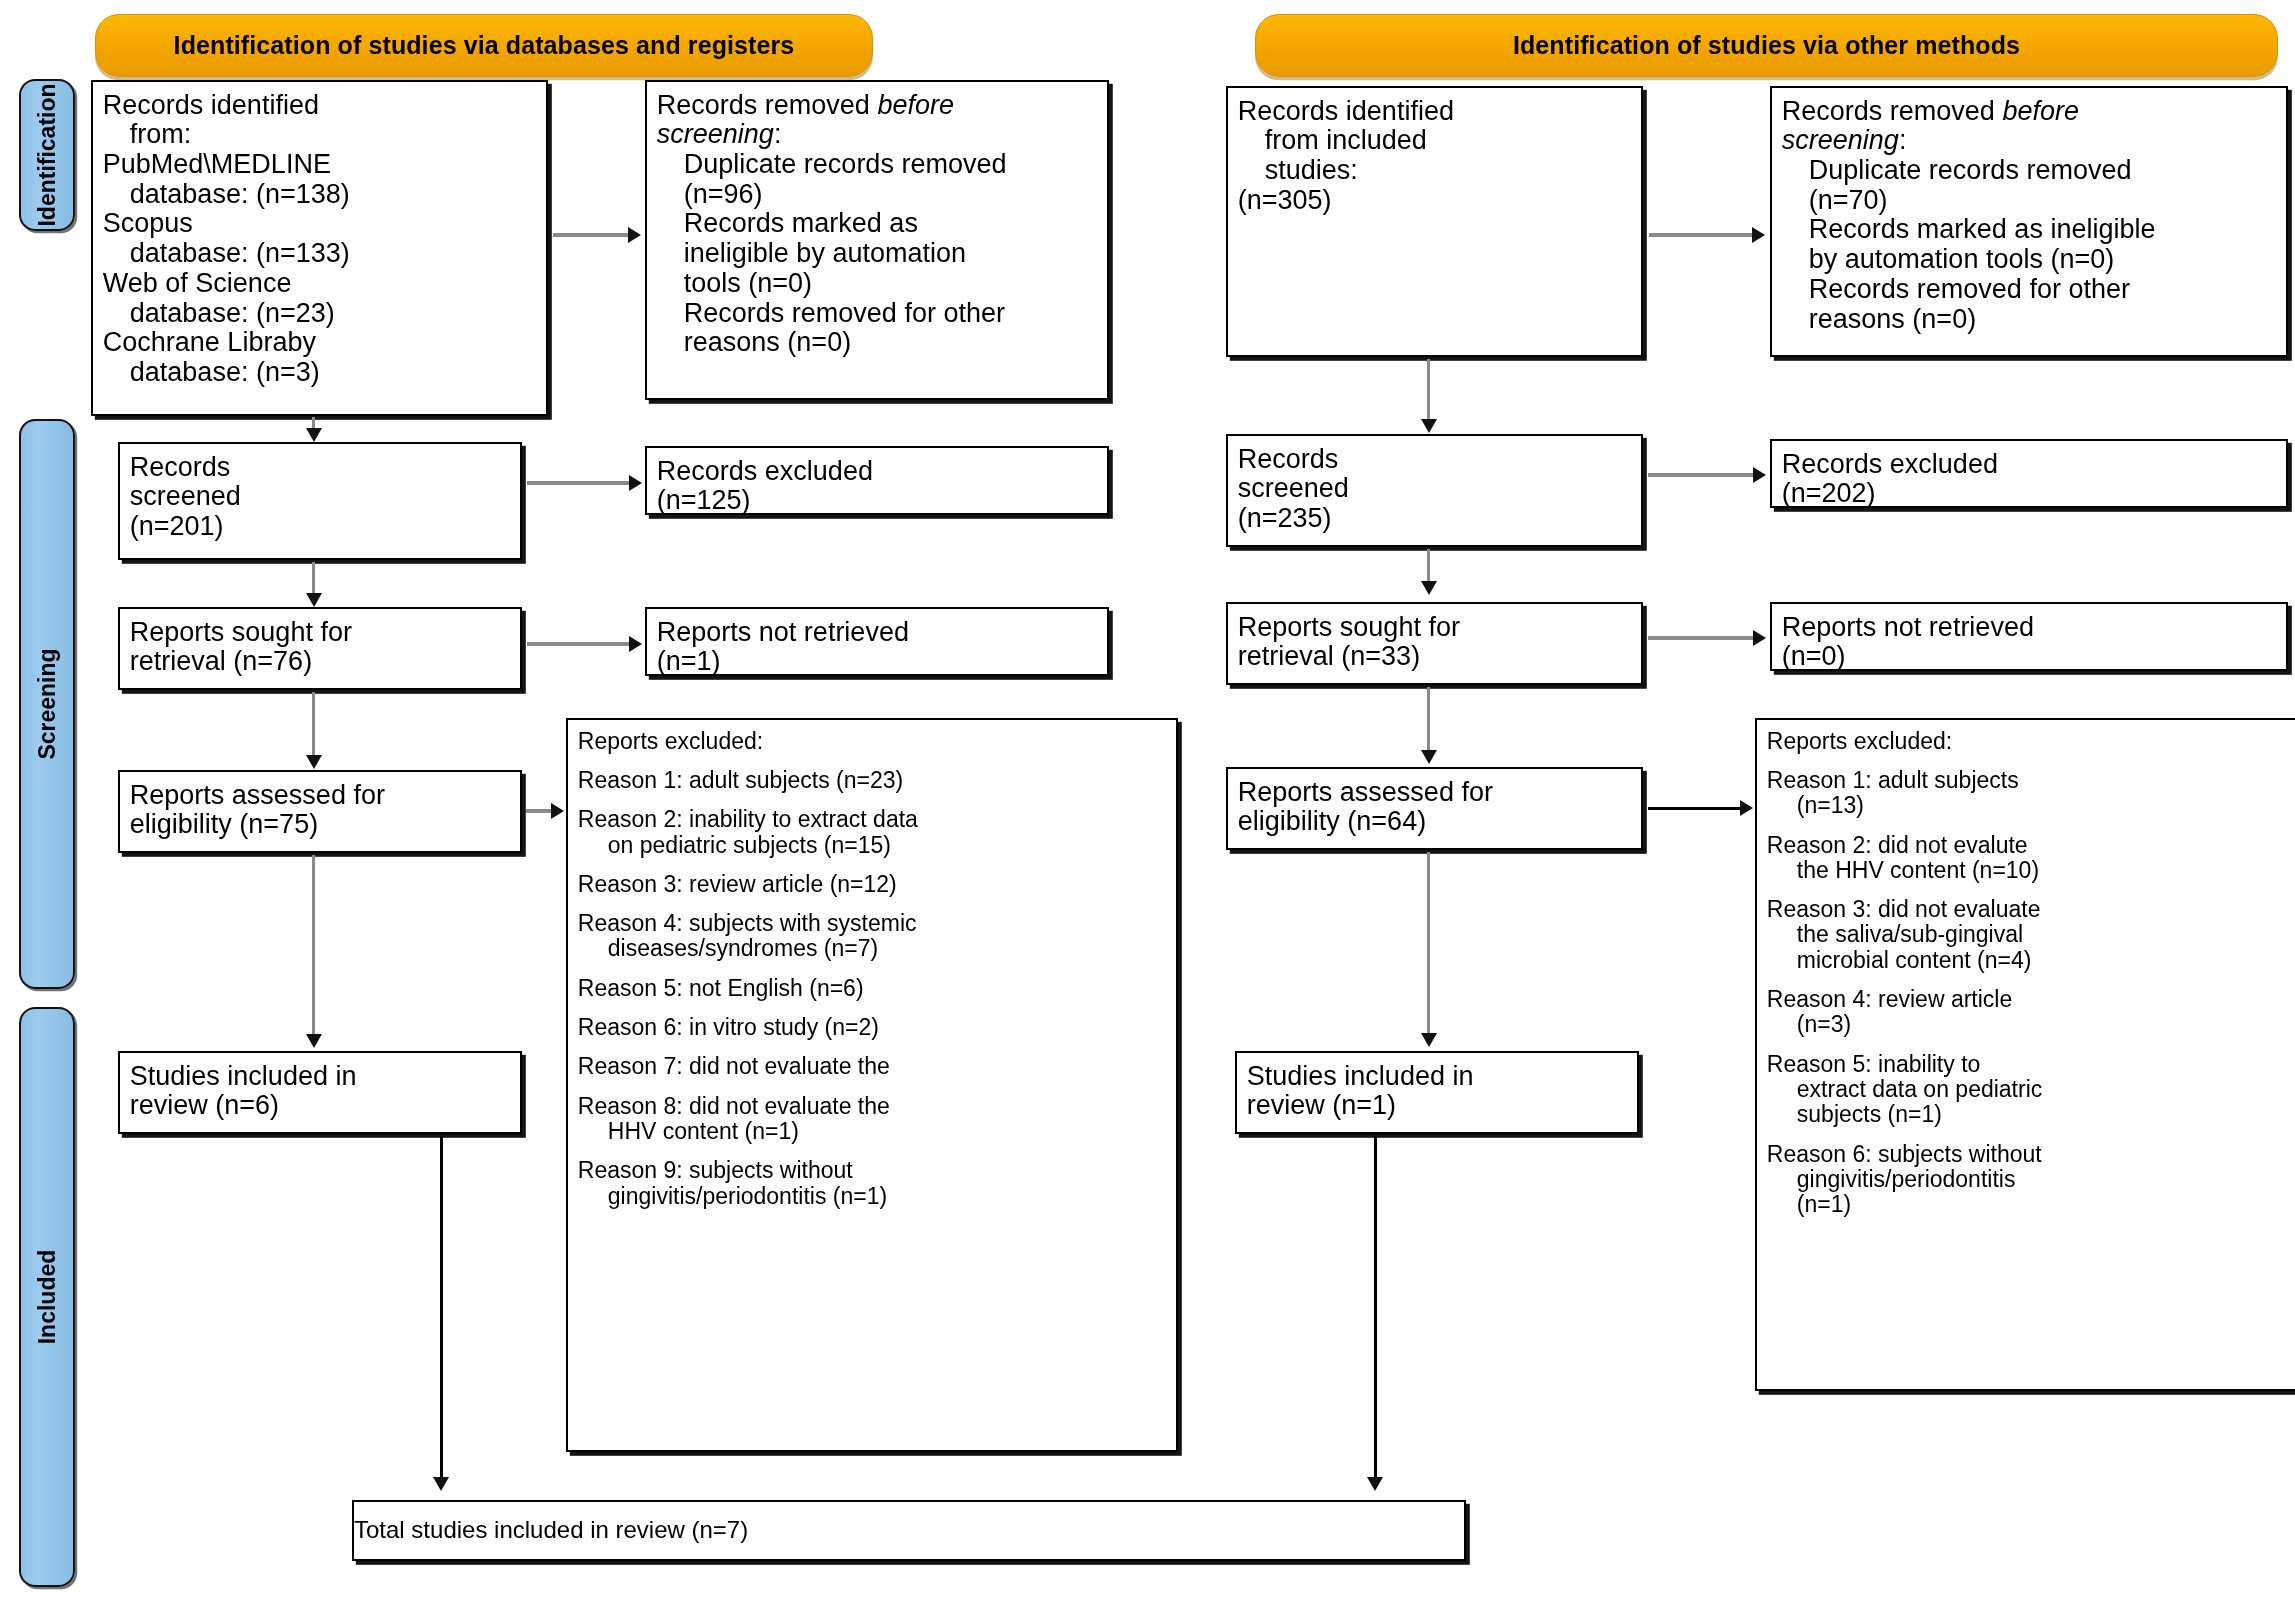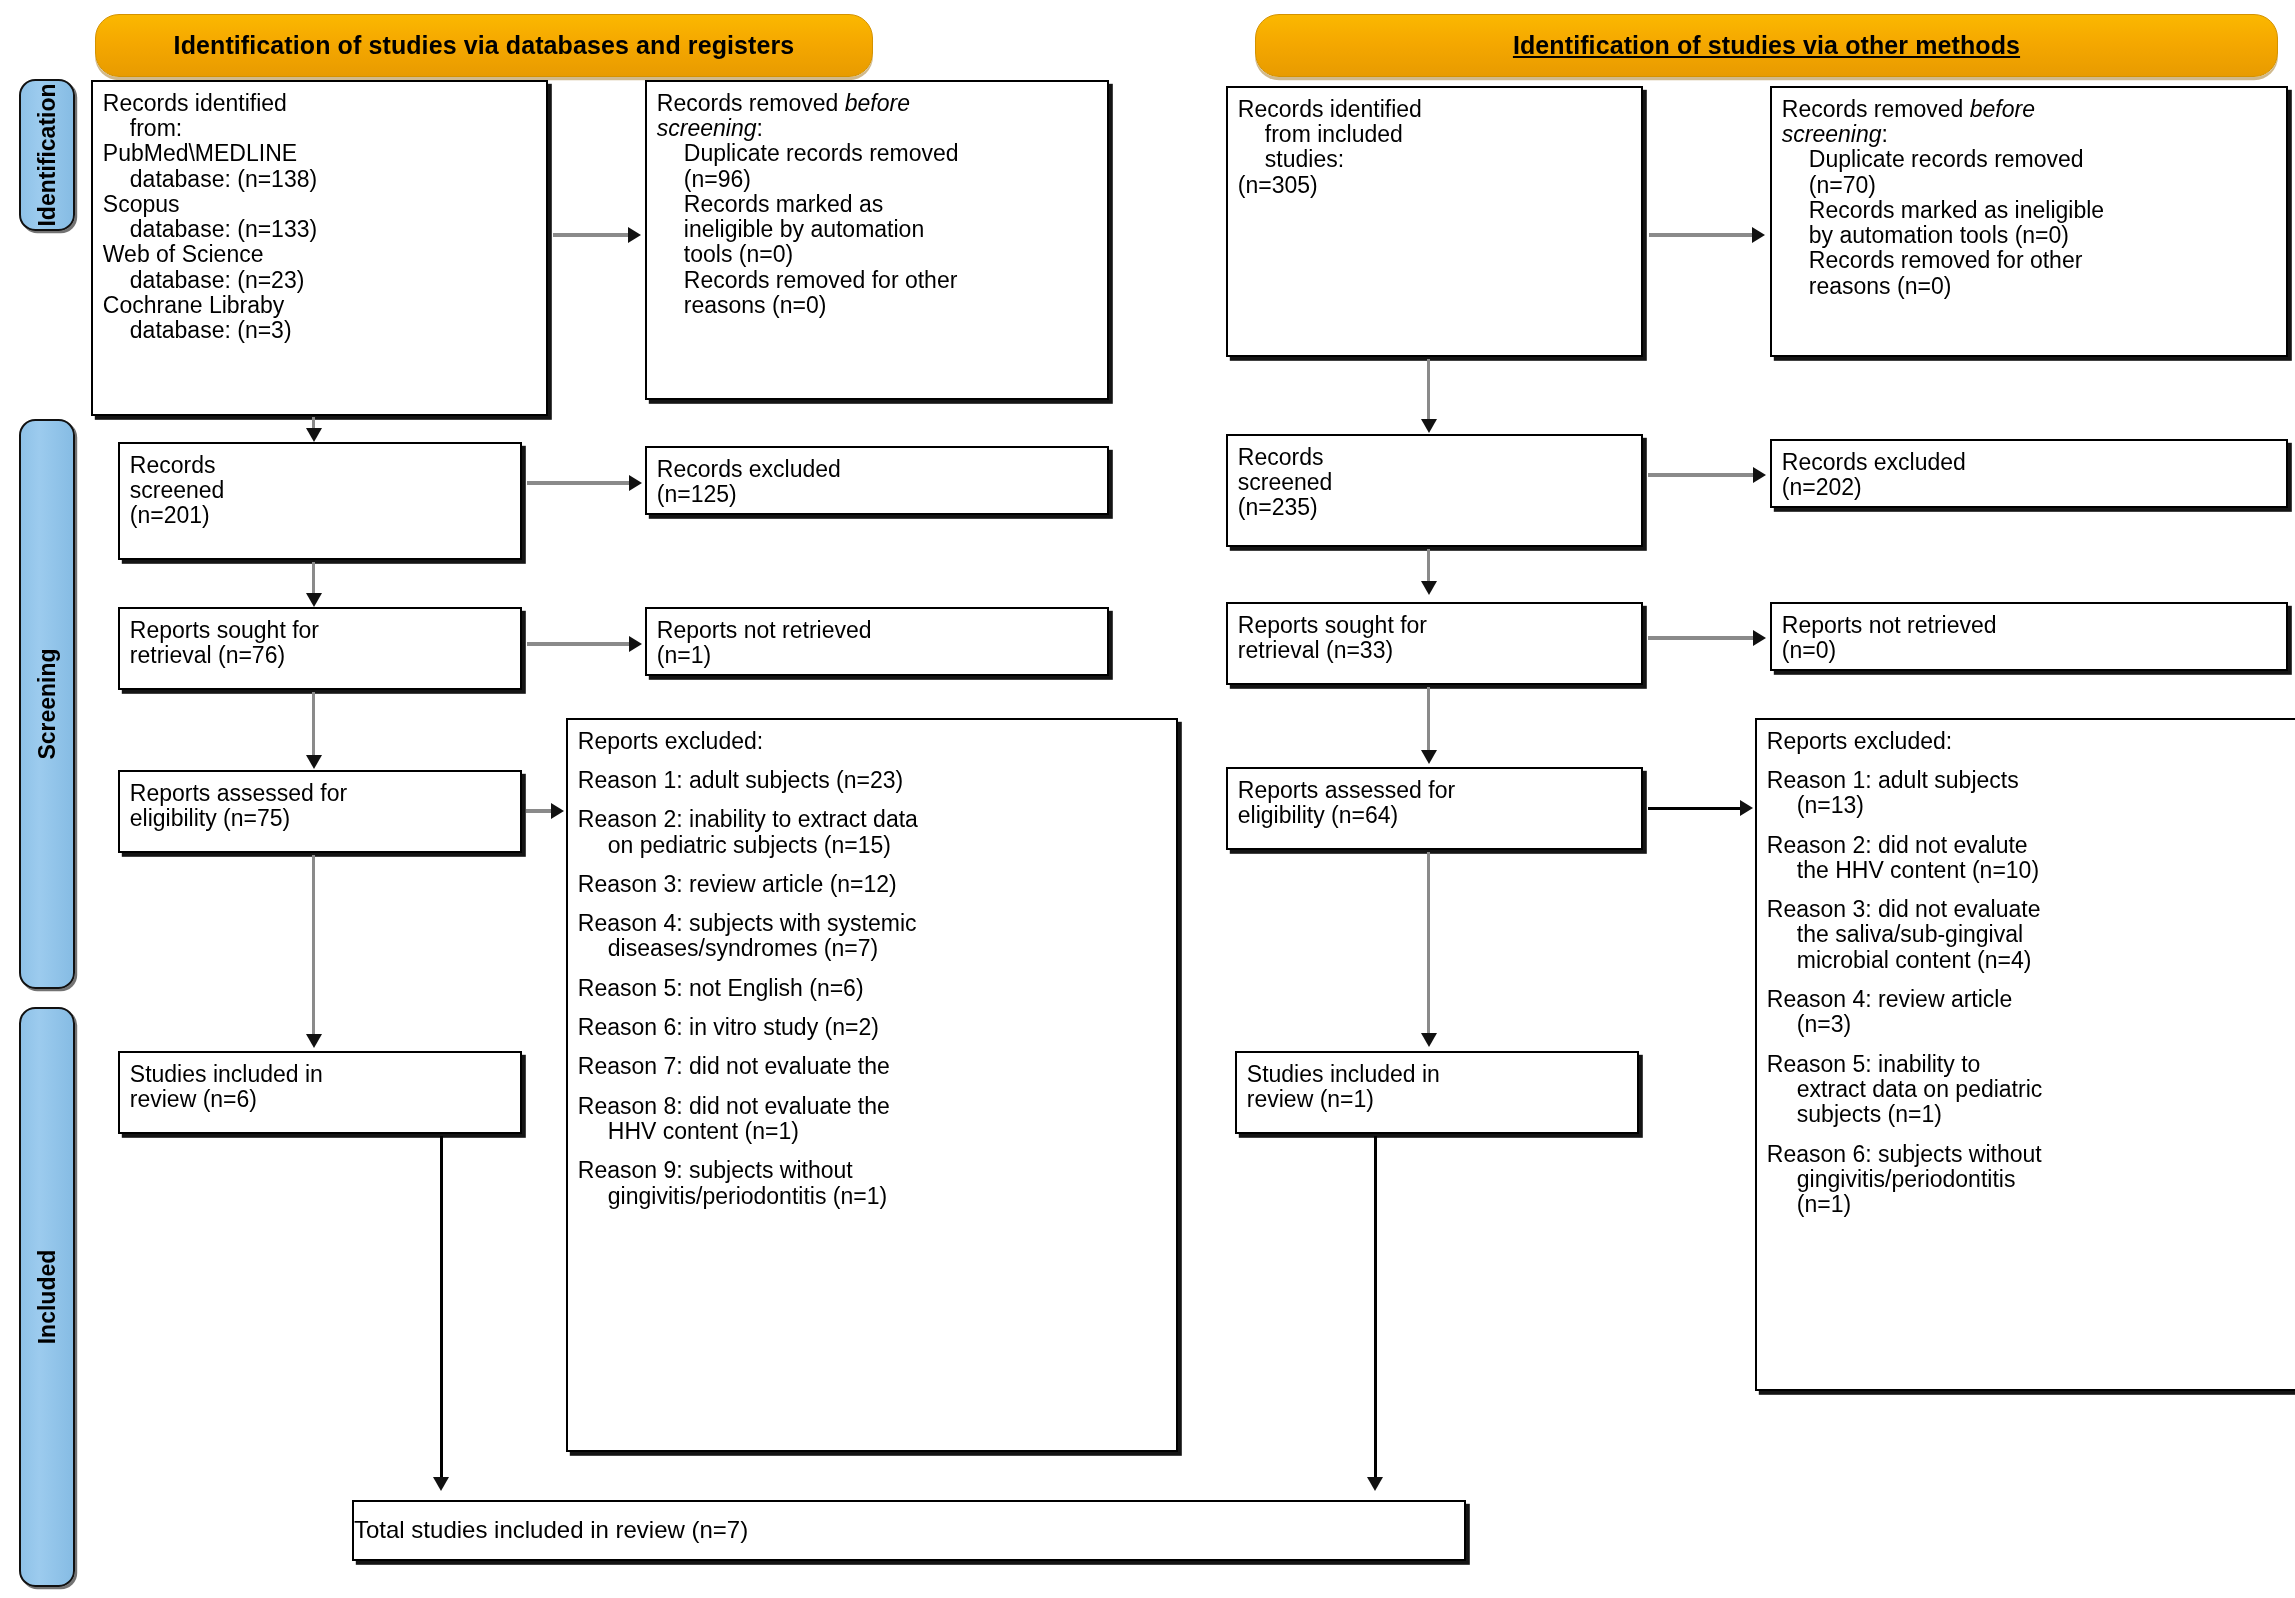--- a/index.html
+++ b/index.html
@@ -39,21 +39,21 @@
     font-weight:bold;
     font-size:23px;
   }
   .bx{
     position:absolute;
     background:#fff;
     border:2.2px solid #000;
     box-shadow:3.8px 3.8px 0 rgba(0,0,0,.92);
     box-sizing:border-box;
     padding:8.7px 9.8px;
-    font-size:23px;
+    font-size:27px;
     line-height:1.10;
   }
   .bx .ln{display:block;white-space:pre-wrap;}
   .bx .ind{padding-left:27px;}
   .bx .it{}
   .bx.ctr{display:flex;align-items:center;padding:0;}
   .reasons .ln{margin-bottom:14px;}
   .reasons .ln:last-child{margin-bottom:0;}
   .reasons .sub{padding-left:30px;display:block;}
   
@@ -80,21 +80,21 @@
   }
 </style>
 </head>
 <body>
 
 <div id="root">
 
   <div class="hdr" style="left:95px;top:14px;width:776px;height:61px;">
     <span>Identification of studies via databases and registers</span>
   </div>
-  <div class="hdr" style="left:1255px;top:14px;width:1021px;height:61px;text-decoration:underline;">
+  <div class="hdr" style="left:1255px;top:14px;width:1021px;height:61px;">
     <span>Identification of studies via other methods</span>
   </div>
 
   <div class="band" style="top:79px;height:148px;">
     <span>Identification</span>
   </div>
   <div class="band" style="top:419px;height:566px;">
     <span>Screening</span>
   </div>
   <div class="band" style="top:1007px;height:576px;">

